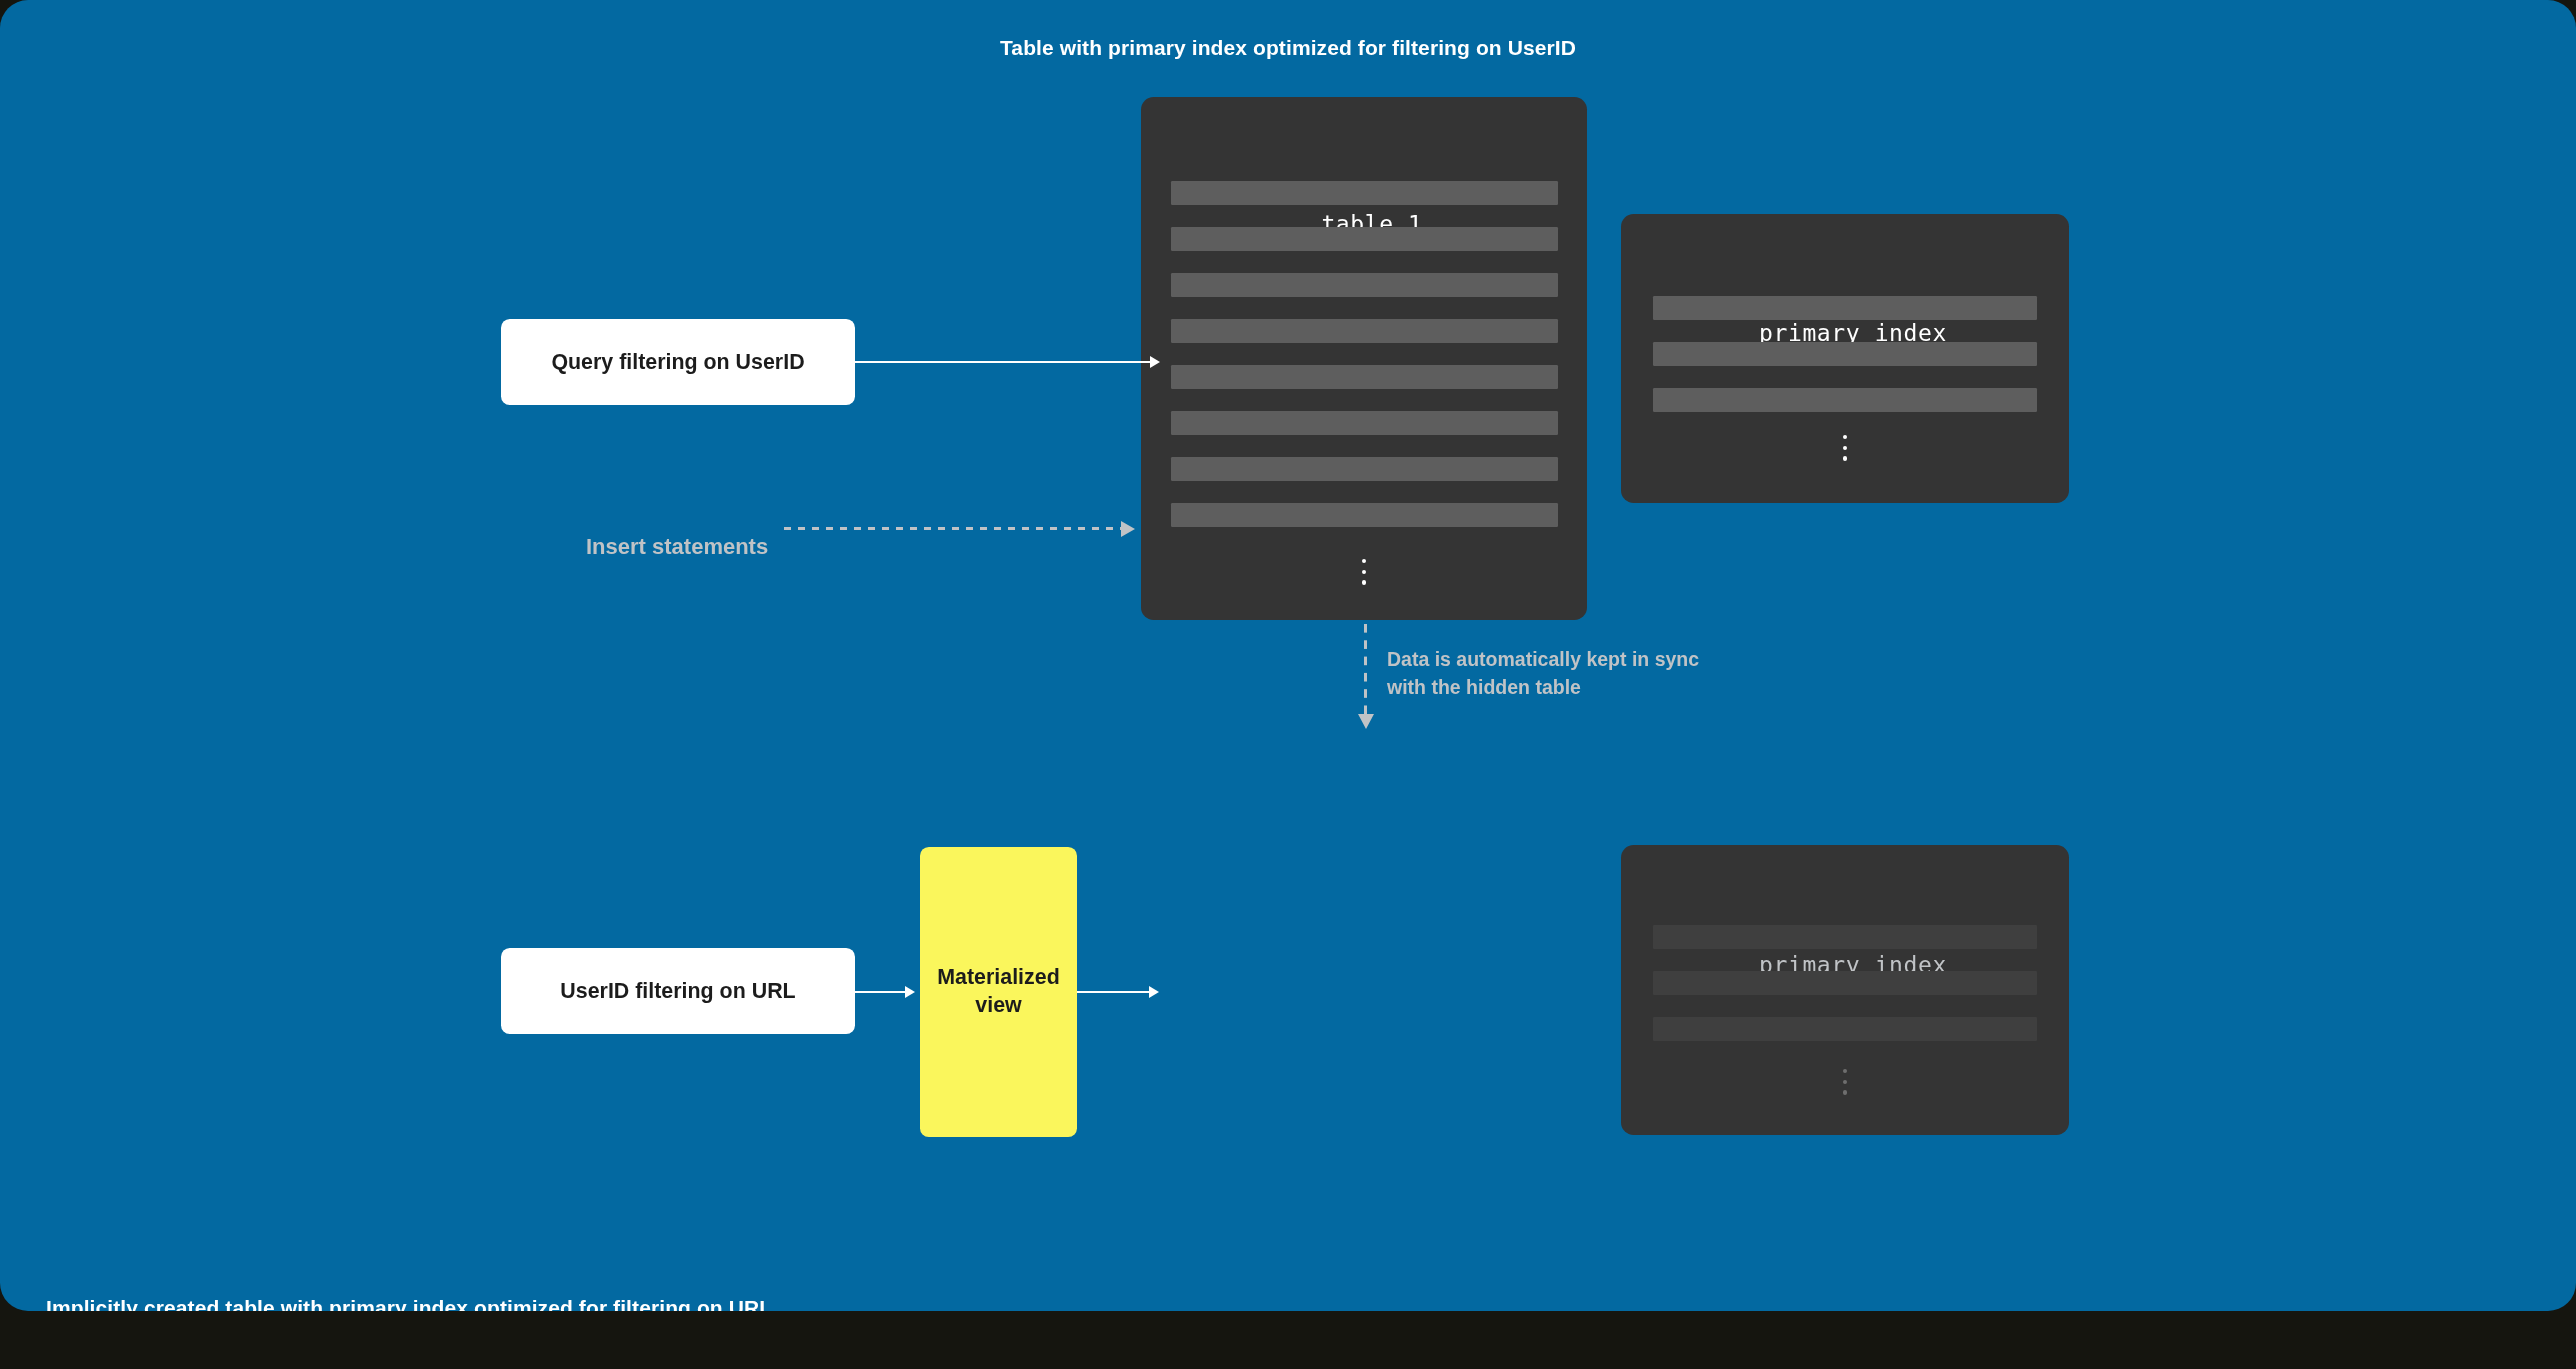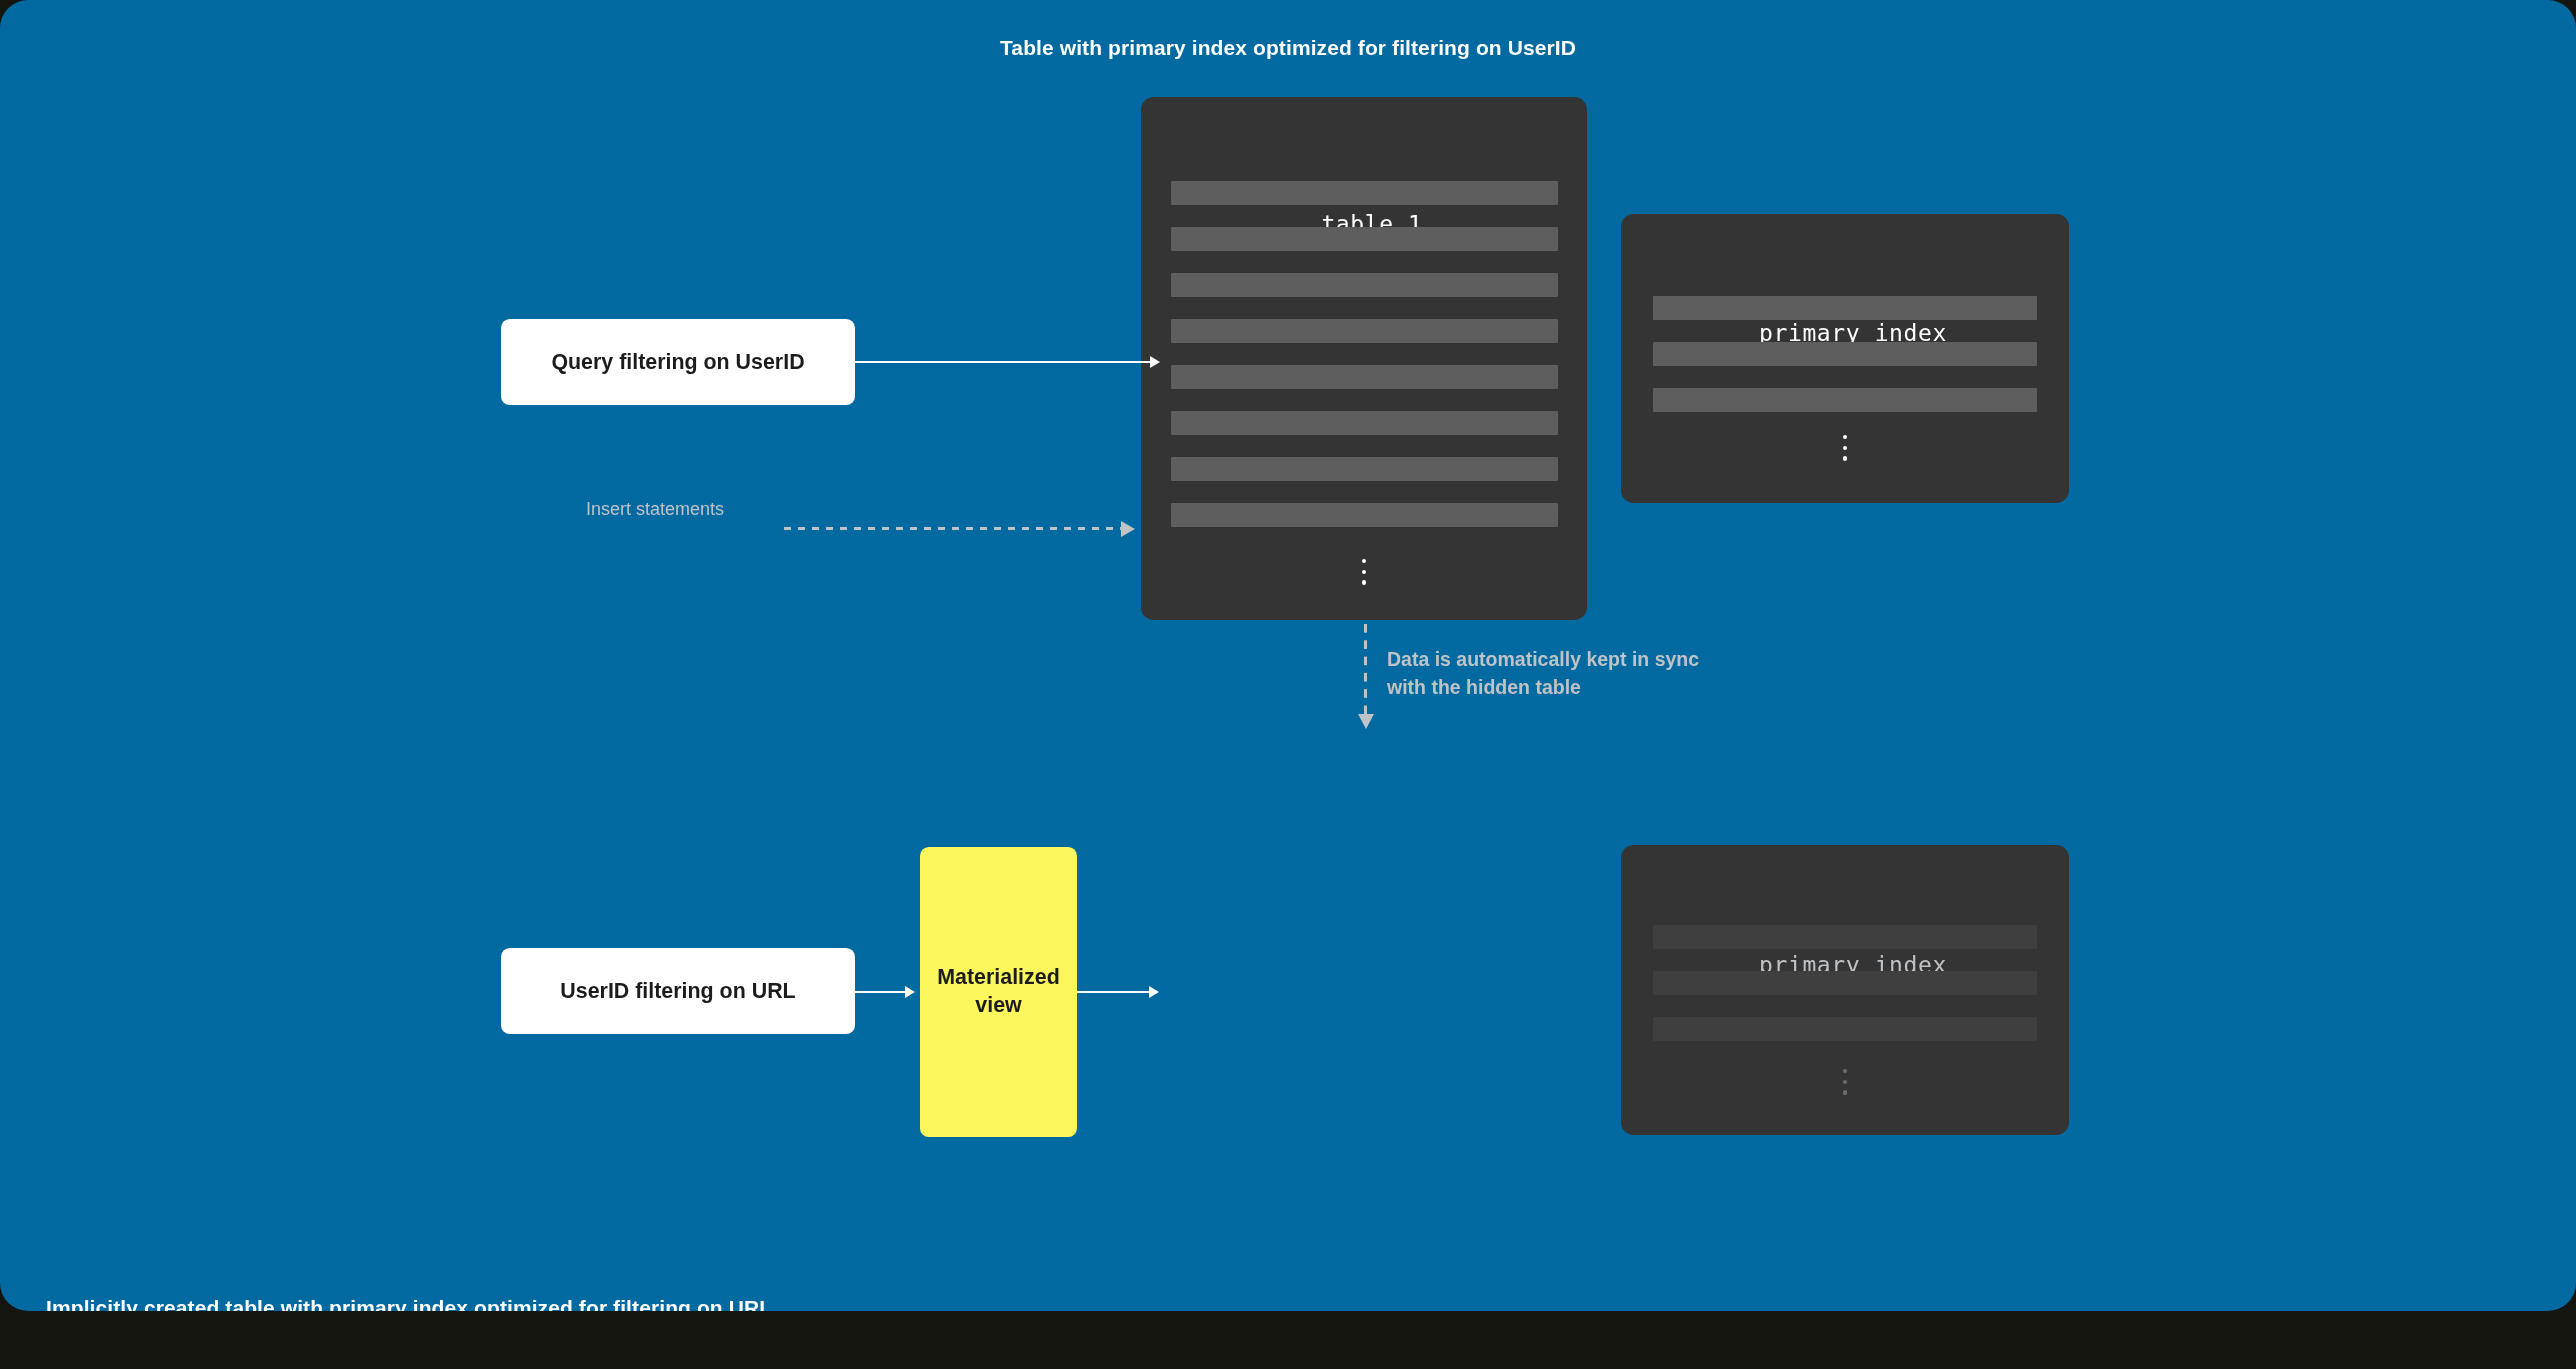--- a/index.html
+++ b/index.html
@@ -211,24 +211,24 @@
     position: absolute;
     left: 1387px; top: 646px;
     color: #c0c3c6;
     font-weight: bold;
     font-size: 19.5px;
     line-height: 1.42;
     white-space: pre-line;
   }
   #insert-label {
     position: absolute;
-    left: 586px; top: 499px;
+    left: 586px; top: 534px;
     color: #c0c3c6;
-    font-weight: normal;
-    font-size: 18px;
+    font-weight: bold;
+    font-size: 22px;
     white-space: nowrap;
   }
 </style>
 </head>
 <body>
 
 <div id="canvas">
 
   <div class="caption" id="caption-top">Table with primary index optimized for filtering on UserID</div>
 

